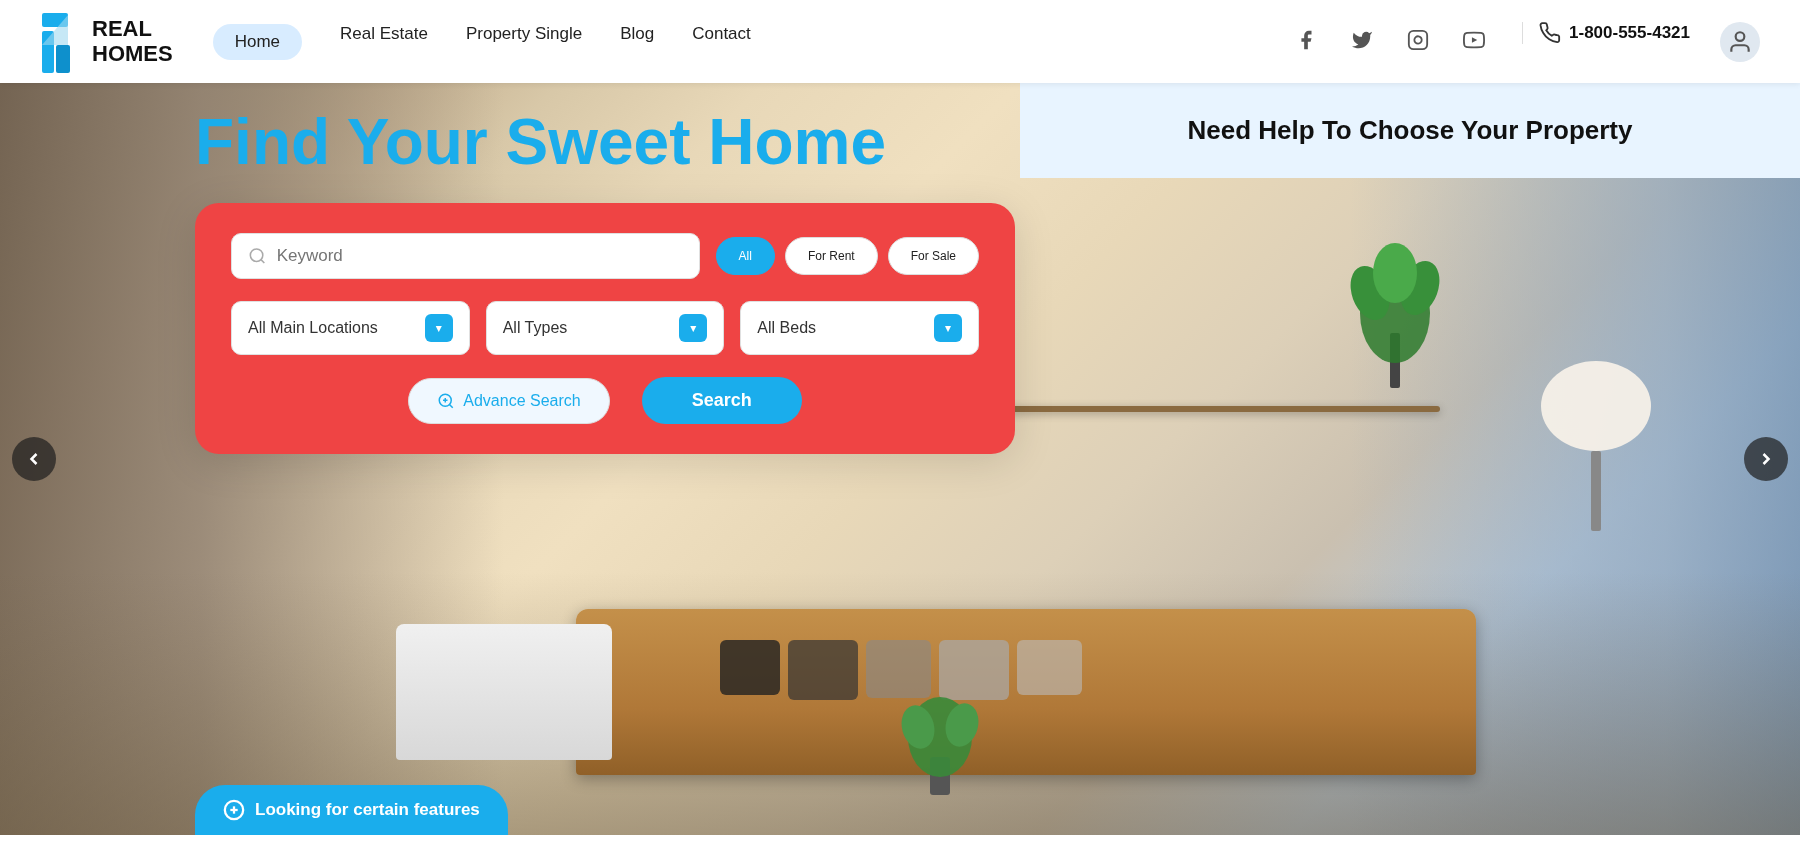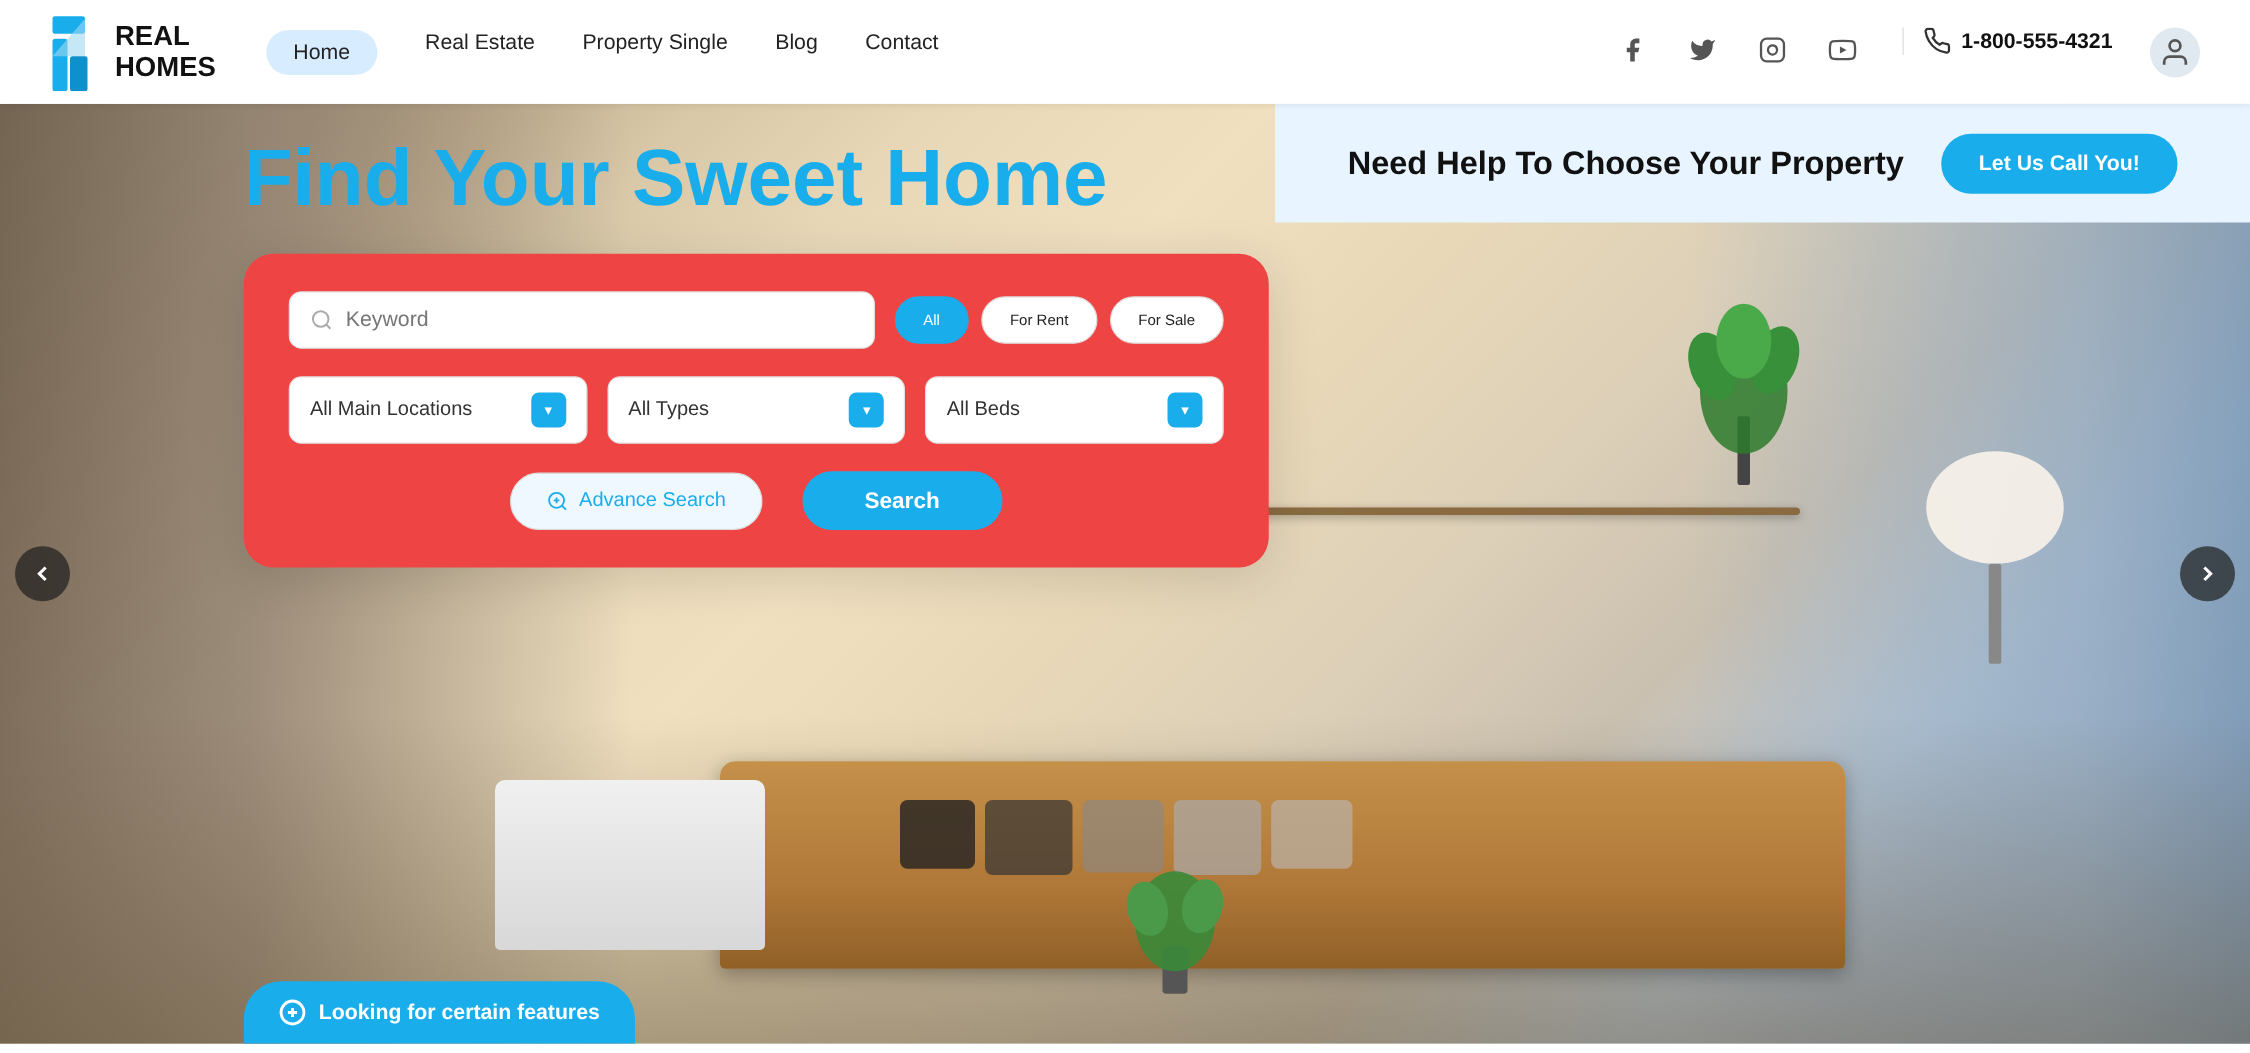--- a/index.html
+++ b/index.html
@@ -489,21 +489,20 @@
       <ellipse cx="18" cy="50" rx="16" ry="22" fill="#4a9a4a" transform="rotate(-15 18 50)"></ellipse>
       <ellipse cx="62" cy="48" rx="16" ry="22" fill="#4a9a4a" transform="rotate(15 62 48)"></ellipse>
     </svg>
   </div>
 
   <div style="position:absolute; top:0; left:0; right:0; height:95px; display:flex; align-items:center;">
     <h1 class="hero-headline">Find Your Sweet Home</h1>
 
     <div class="help-box">
       <span class="help-text">Need Help To Choose Your Property</span>
-      <button class="call-btn">Let Us Call You!</button>
     </div>
   </div>
 
   <div class="search-panel">
 
     <div class="search-row1">
       <div class="keyword-wrap">
         <svg width="20" height="20" viewBox="0 0 24 24" fill="none" stroke="#aaa" stroke-width="2">
           <circle cx="11" cy="11" r="8"></circle>
           <line x1="21" y1="21" x2="16.65" y2="16.65"></line>

